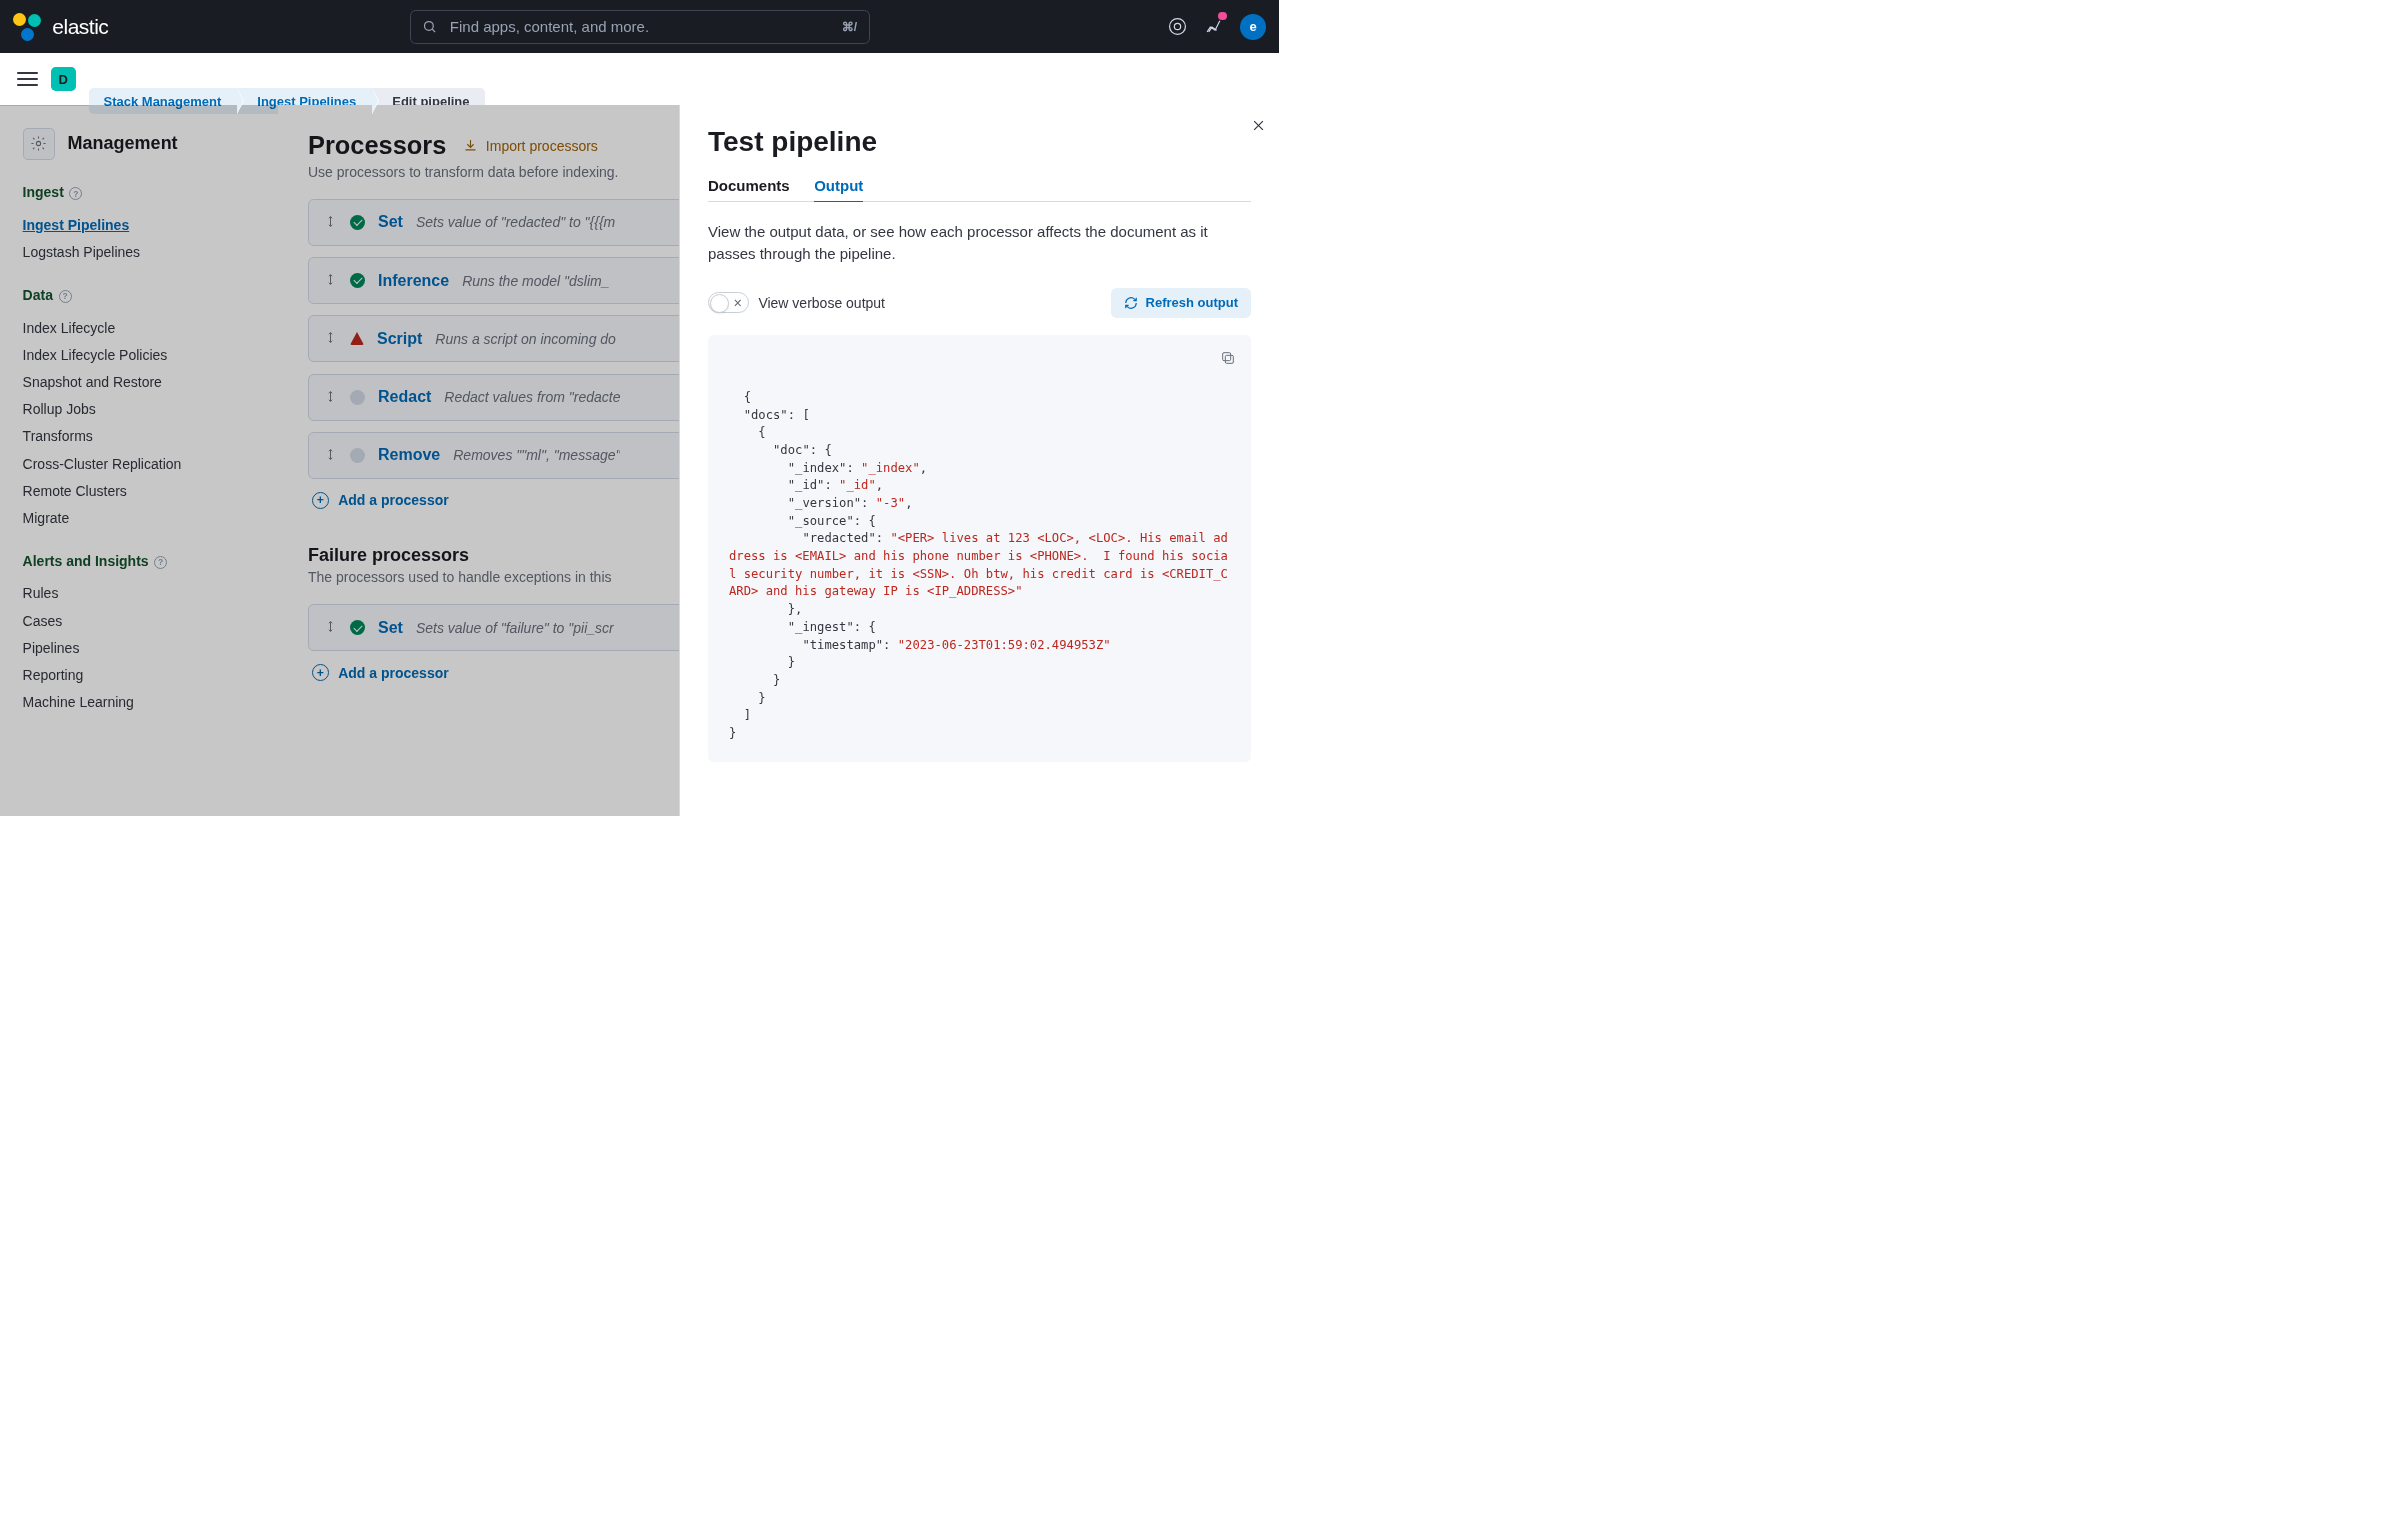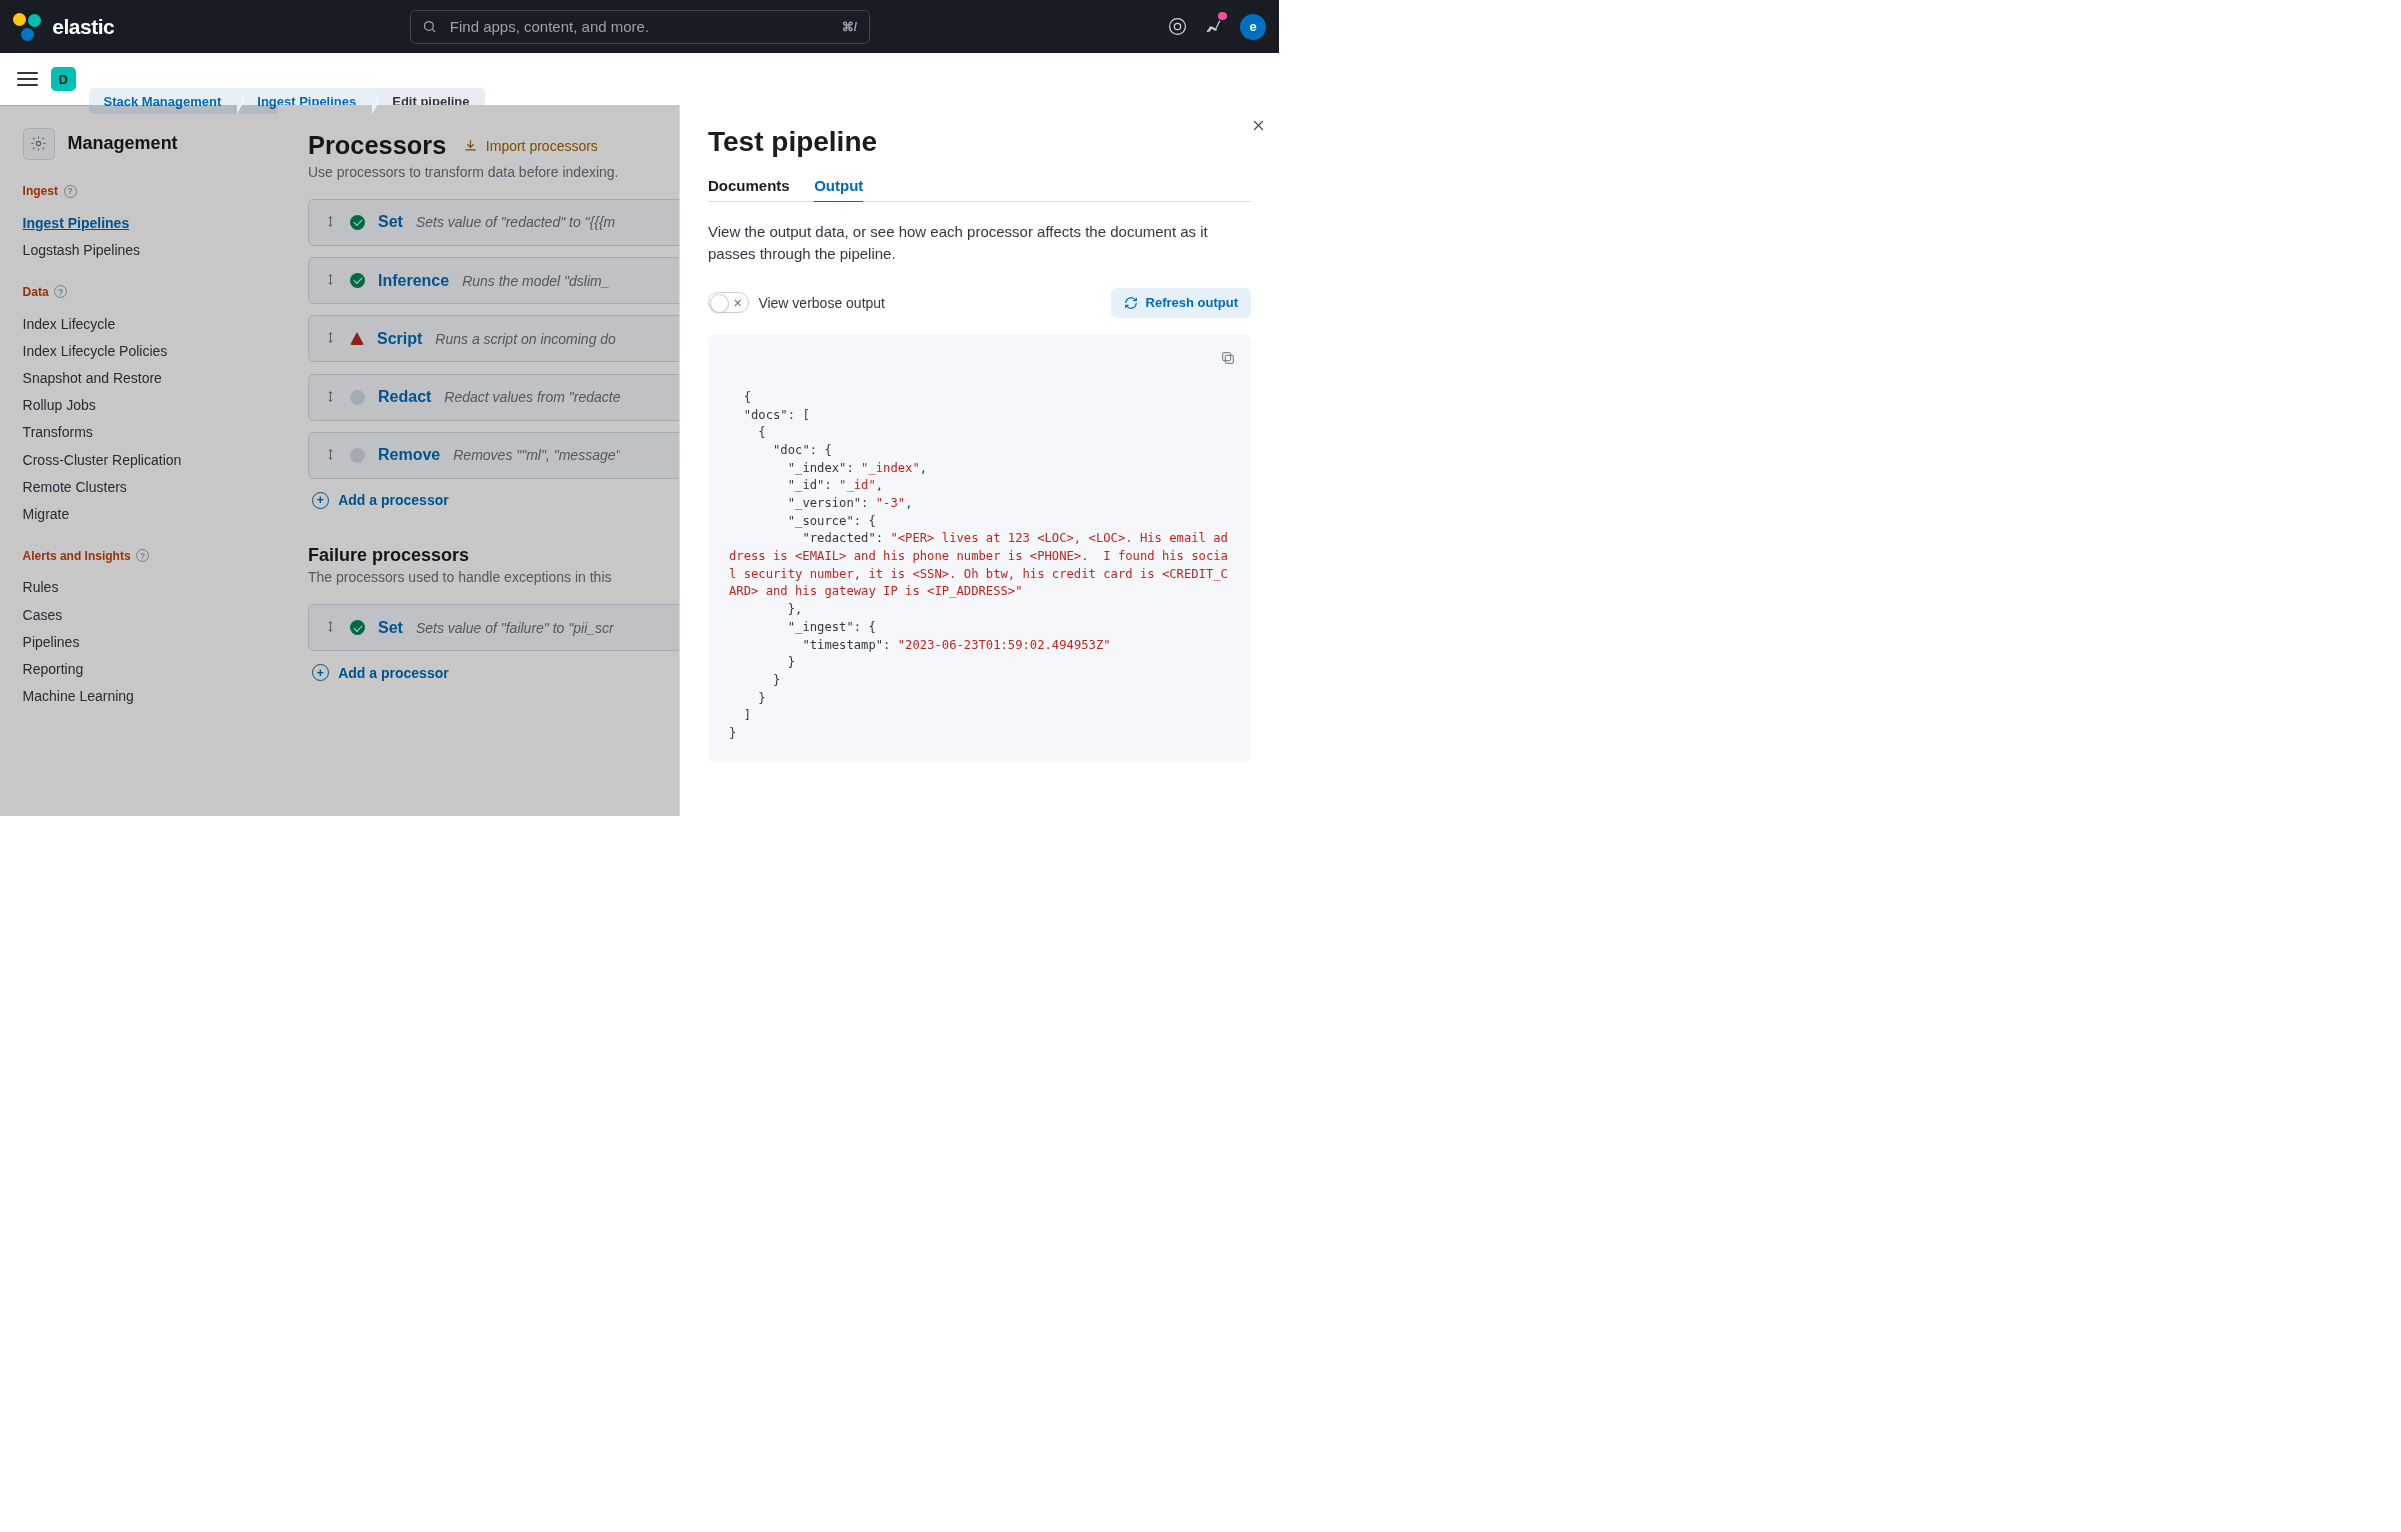--- a/index.html
+++ b/index.html
@@ -3,21 +3,21 @@
 <meta charset="utf-8">
 <style>
 *{box-sizing:border-box;margin:0;padding:0;}
 body{font-family:-apple-system,BlinkMacSystemFont,'Segoe UI',Helvetica,Arial,sans-serif;background:#fff;width:1279px;height:816px;overflow:hidden;position:relative;}
 .topbar{height:53px;background:#1a1c24;display:flex;align-items:center;padding:0 13px;position:relative;}
 .logo-cluster{display:flex;align-items:center;gap:11.3px;}
 .logo-mark{width:28px;height:28px;position:relative;}
 .logo-mark::before{content:"";position:absolute;width:13px;height:13px;border-radius:50%;background:#fec514;left:0;top:0;}
 .logo-mark::after{content:"";position:absolute;width:13px;height:13px;border-radius:50%;background:#00bfb3;right:0;top:1.9px;}
 .logo-mark span{position:absolute;width:13px;height:13px;border-radius:50%;background:#0077cc;bottom:0;left:7.5px;}
-.logo-text{color:#fff;font-size:21px;font-weight:700;letter-spacing:-0.5px;}
+.logo-text{color:#fff;font-size:21px;font-weight:400;letter-spacing:-0.5px;}
 .search-wrap{position:absolute;left:50%;transform:translateX(-50%);width:460px;}
 .search-box{height:34px;border:0.9px solid #3f4555;border-radius:5.6px;background:transparent;display:flex;align-items:center;padding:0 11.3px;gap:13px;}
 .search-icon{width:15px;height:15px;stroke:#98a2b3;fill:none;stroke-width:2;}
 .search-ph{color:#98a2b3;font-size:15px;flex:1;}
 .search-kbd{color:#98a2b3;font-size:12.2px;font-weight:600;}
 .topbar-right{margin-left:auto;display:flex;align-items:center;gap:17px;}
 .top-icon{width:19px;height:19px;stroke:#d3dae6;fill:none;stroke-width:1.5;cursor:pointer;}
 .notif-wrap{position:relative;cursor:pointer;}
 .notif-dot{position:absolute;top:-3.8px;right:-3.8px;width:8.5px;height:8.5px;border-radius:50%;background:#f04e98;}
 .avatar{width:26px;height:26px;border-radius:50%;background:#0071c2;color:#fff;display:flex;align-items:center;justify-content:center;font-size:13px;font-weight:600;cursor:pointer;}
@@ -34,21 +34,21 @@
 .crumb.link::after{content:"";position:absolute;right:-6.6px;top:0;width:0;height:0;border-top:13px solid transparent;border-bottom:13px solid transparent;border-left:6.6px solid #e6f0f8;z-index:2;}
 .crumb.link::before{content:"";position:absolute;right:-7.5px;top:0;width:0;height:0;border-top:13px solid transparent;border-bottom:13px solid transparent;border-left:7.5px solid #fff;z-index:1;}
 .crumb:not(:first-child){padding-left:21px;}
 .main-area{position:absolute;top:105px;left:0;right:0;bottom:0;display:flex;}
 .sidebar{width:278px;padding:22.6px 19px 19px 22.6px;overflow-y:auto;}
 .side-head{display:flex;align-items:center;gap:13px;margin-bottom:24.5px;}
 .gear-box{width:32px;height:32px;border:0.9px solid #d3dae6;border-radius:4.7px;display:flex;align-items:center;justify-content:center;background:#f5f7fa;}
 .gear-box svg{width:17px;height:17px;stroke:#69707d;fill:none;stroke-width:1.5;}
 .side-title{font-size:18px;font-weight:700;color:#1a1c21;}
 .side-group{margin-bottom:21px;}
-.side-gh{font-size:12px;font-weight:700;color:#c2410c;display:flex;align-items:center;gap:5.6px;margin-bottom:11.3px;}
+.side-gh{font-size:14px;font-weight:700;color:#14532d;display:flex;align-items:flex-end;gap:5.6px;margin-bottom:11.3px;}
 .help-ring{width:13px;height:13px;border:1.4px solid #98a2b3;border-radius:50%;position:relative;}
 .help-ring::after{content:"?";position:absolute;top:50%;left:50%;transform:translate(-50%,-50%);font-size:8.5px;color:#98a2b3;font-weight:700;}
 .side-item{display:block;font-size:14px;color:#343741;padding:5.6px 0;cursor:pointer;}
 .side-item.active{color:#006bb8;font-weight:700;text-decoration:underline;}
 .workspace{flex:1;background:#fff;overflow:auto;}
 .ws-inner{padding:26px 30px;}
 .ws-head{display:flex;align-items:center;gap:17px;}
 .ws-title{font-size:25.4px;font-weight:700;color:#1a1c21;}
 .import-link{display:flex;align-items:center;gap:7.5px;color:#a16207;font-size:14px;font-weight:500;cursor:pointer;}
 .import-link svg{width:15px;height:15px;stroke:currentColor;fill:none;stroke-width:1.8;}

